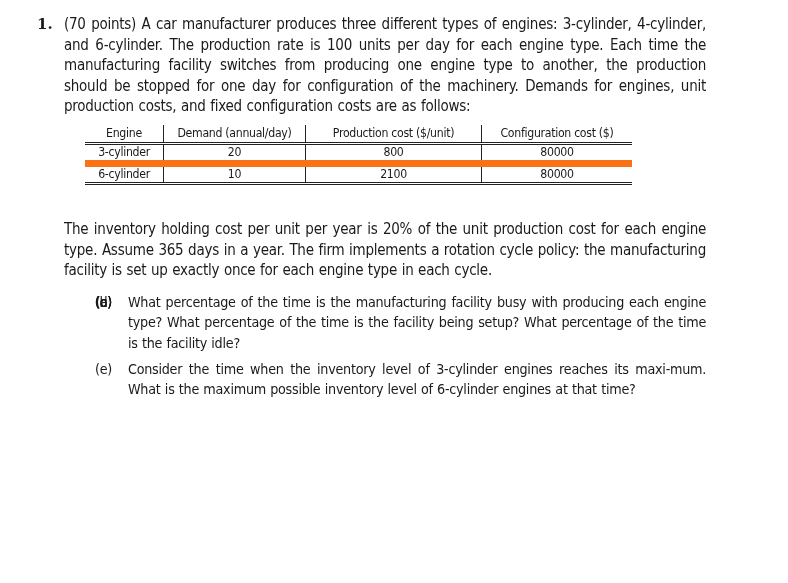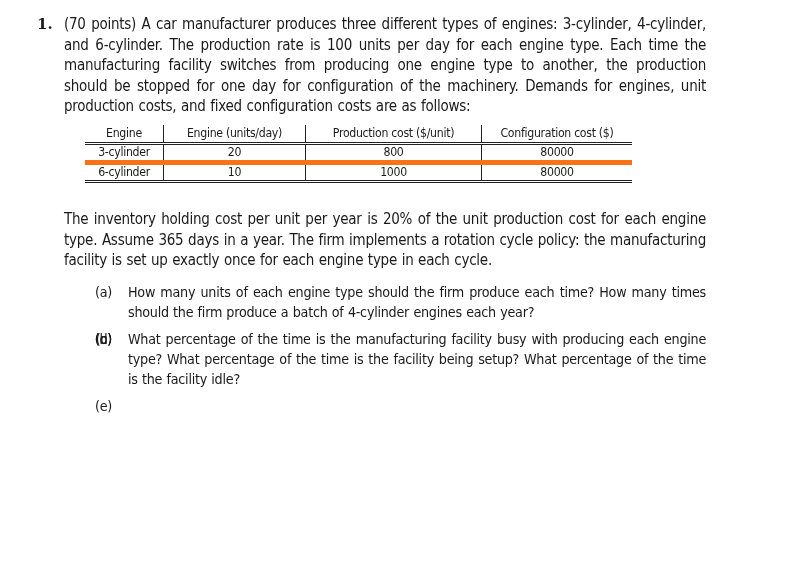--- a/index.html
+++ b/index.html
@@ -56,34 +56,34 @@
   }
   th {
     padding-bottom: 1px;
     padding-top: 1px;
     text-align: center;
   }
   thead tr {
     border-bottom: 3px double #222;
   }
   tbody tr {
-    border-bottom: 5px solid #f97316;
+    border-bottom: 7px solid #f97316;
   }
   tbody tr:last-child {
     border-bottom: 3px double #222;
   }
   .sep {
     border-right: 1px solid #222;
   }
   .col-engine { width: 70px; }
   .col-demand { width: 133px; }
   .col-prod { width: 167px; }
   .col-conf { width: 142px; }
   .para2 {
-    margin-top: 26px;
+    margin-top: 34px;
   }
   .parts {
     margin-top: 11px;
     padding-left: 0;
     list-style: none;
   }
   .part {
     position: relative;
     padding-left: 64px;
     margin-bottom: 6px;
@@ -106,56 +106,56 @@
 
 <div class="problem">
   <span class="problem-num">1.</span>
   <p class="para">(70 points) A car manufacturer produces three different types of engines: 3-cylinder, 4-cylinder, and 6-cylinder. The production rate is 100 units per day for each engine type. Each time the manufacturing facility switches from producing one engine type to another, the production should be stopped for one day for configuration of the machinery. Demands for engines, unit production costs, and fixed configuration costs are as follows:</p>
 
   <div class="table-wrap">
     <table>
       <thead>
         <tr>
           <th class="col-engine sep">Engine</th>
-          <th class="col-demand sep">Engine (units/day)</th>
+          <th class="col-demand sep">Demand (annual/day)</th>
           <th class="col-prod sep">Production cost ($/unit)</th>
           <th class="col-conf">Configuration cost ($)</th>
         </tr>
       </thead>
       <tbody>
         <tr>
           <td class="sep">3-cylinder</td>
           <td class="sep">20</td>
           <td class="sep">800</td>
           <td>80000</td>
         </tr>
         <tr>
           <td class="sep">6-cylinder</td>
           <td class="sep">10</td>
-          <td class="sep">1000</td>
+          <td class="sep">2100</td>
           <td>80000</td>
         </tr>
       </tbody>
     </table>
   </div>
 
   <p class="para para2">The inventory holding cost per unit per year is 20% of the unit production cost for each engine type. Assume 365 days in a year. The firm implements a rotation cycle policy: the manufacturing facility is set up exactly once for each engine type in each cycle.</p>
 
   <ul class="parts">
     <li class="part">
       <span class="part-label">(a)</span>
-      <span>How many units of each engine type should the firm produce each time? How many times should the firm produce a batch of 4-cylinder engines each year?</span>
     </li>
     <li class="part">
       <span class="part-label">(b)</span>
     </li>
     <li class="part">
       <span class="part-label">(c)</span>
     </li>
     <li class="part">
       <span class="part-label">(d)</span>
       <span>What percentage of the time is the manufacturing facility busy with producing each engine type? What percentage of the time is the facility being setup? What percentage of the time is the facility idle?</span>
     </li>
     <li class="part">
       <span class="part-label">(e)</span>
+      <span>Consider the time when the inventory level of 3-cylinder engines reaches its maxi-mum. What is the maximum possible inventory level of 6-cylinder engines at that time?</span>
     </li>
   </ul>
 </div>
 
 </body></html>

